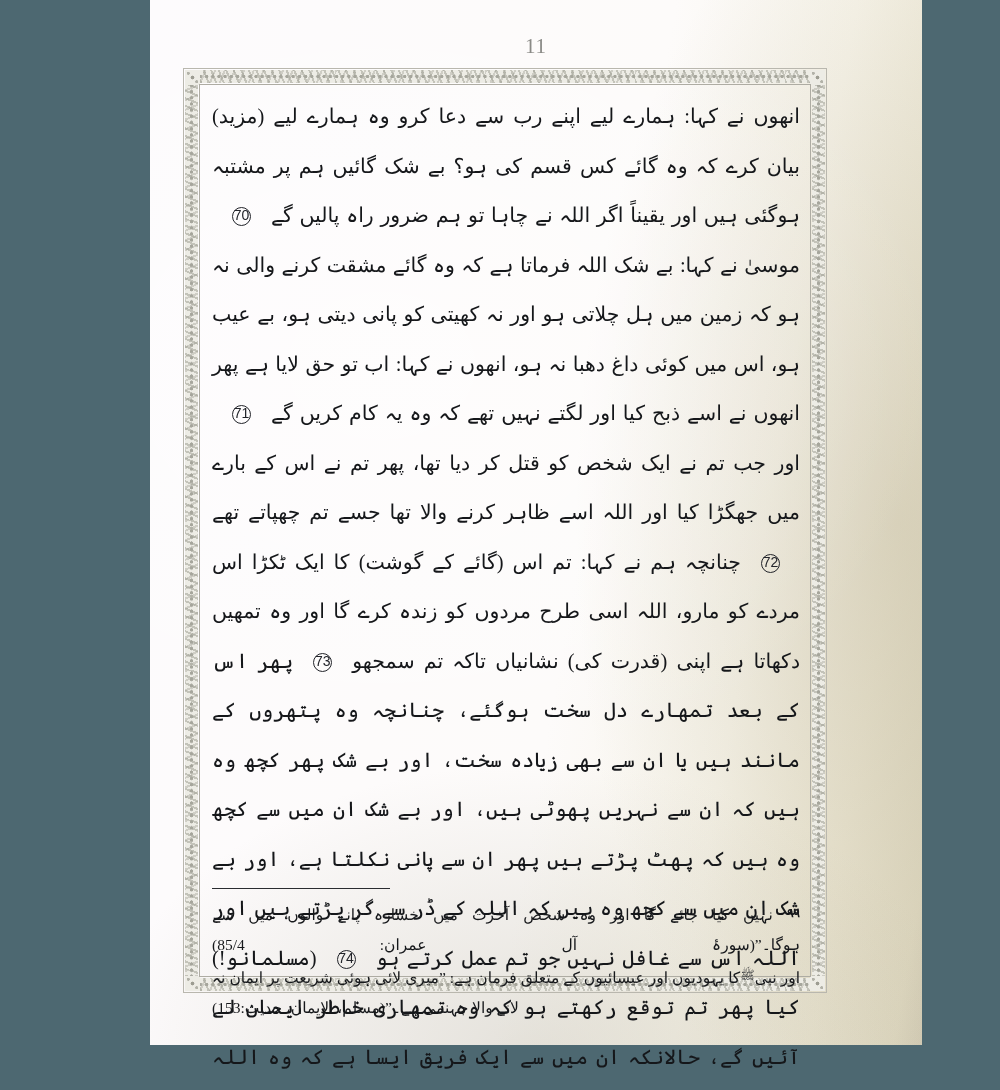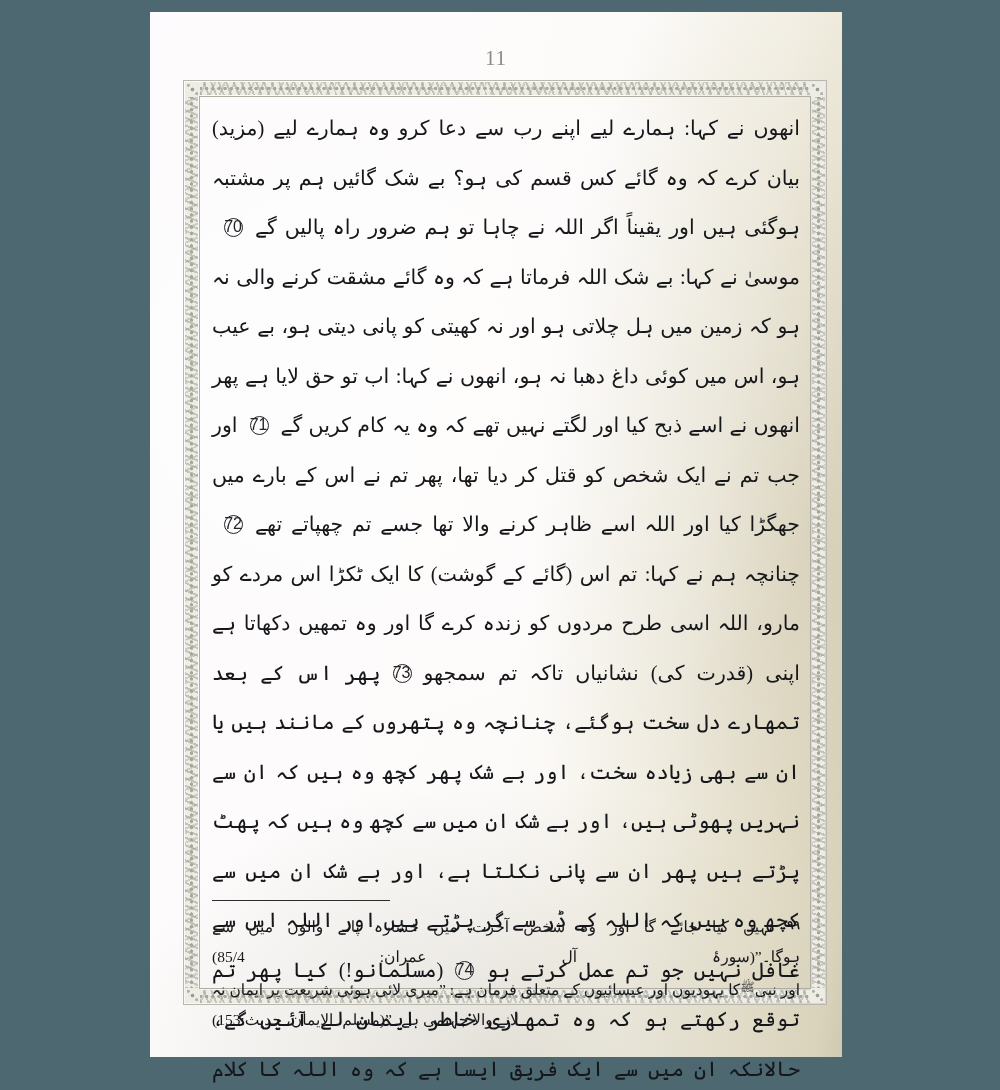--- a/index.html
+++ b/index.html
@@ -12,22 +12,22 @@
     background: #4d6871;
     font-family: "DejaVu Sans", sans-serif;
     overflow: hidden;
     position: relative;
   }
 
   
   .page-sheet {
     position: absolute;
     left: 150px;
-    top: 12px;
-    width: 692px;
+    top: 0px;
+    width: 772px;
     height: 1045px;
     background:
       linear-gradient(100deg,
         #fdfbfd 0%,
         #fdfbfa 55%,
         #f7f4ea 74%,
         #ebe6d3 88%,
         #dfd9c2 97%,
         #d3ccb6 100%);
     box-shadow: 0 0 0 0 rgba(0,0,0,0);
@@ -166,24 +166,24 @@
     text-align-last: justify;
   }
   .verse-num {
     display: inline-block;
     border: 1.2px solid #22242a;
     border-radius: 50%;
     width: 17px;
     height: 17px;
     line-height: 15px;
     text-align: center;
-    font-size: 16px;
+    font-size: 14px;
     font-family: "Liberation Sans", sans-serif;
     vertical-align: 2px;
-    margin: 0 12px;
+    margin: 0 20px;
     color: #22242a;
     text-align-last: center;
   }
 
   
   .footnote-rule {
     position: absolute;
     left: 62px;
     top: 888px;
     width: 178px;

